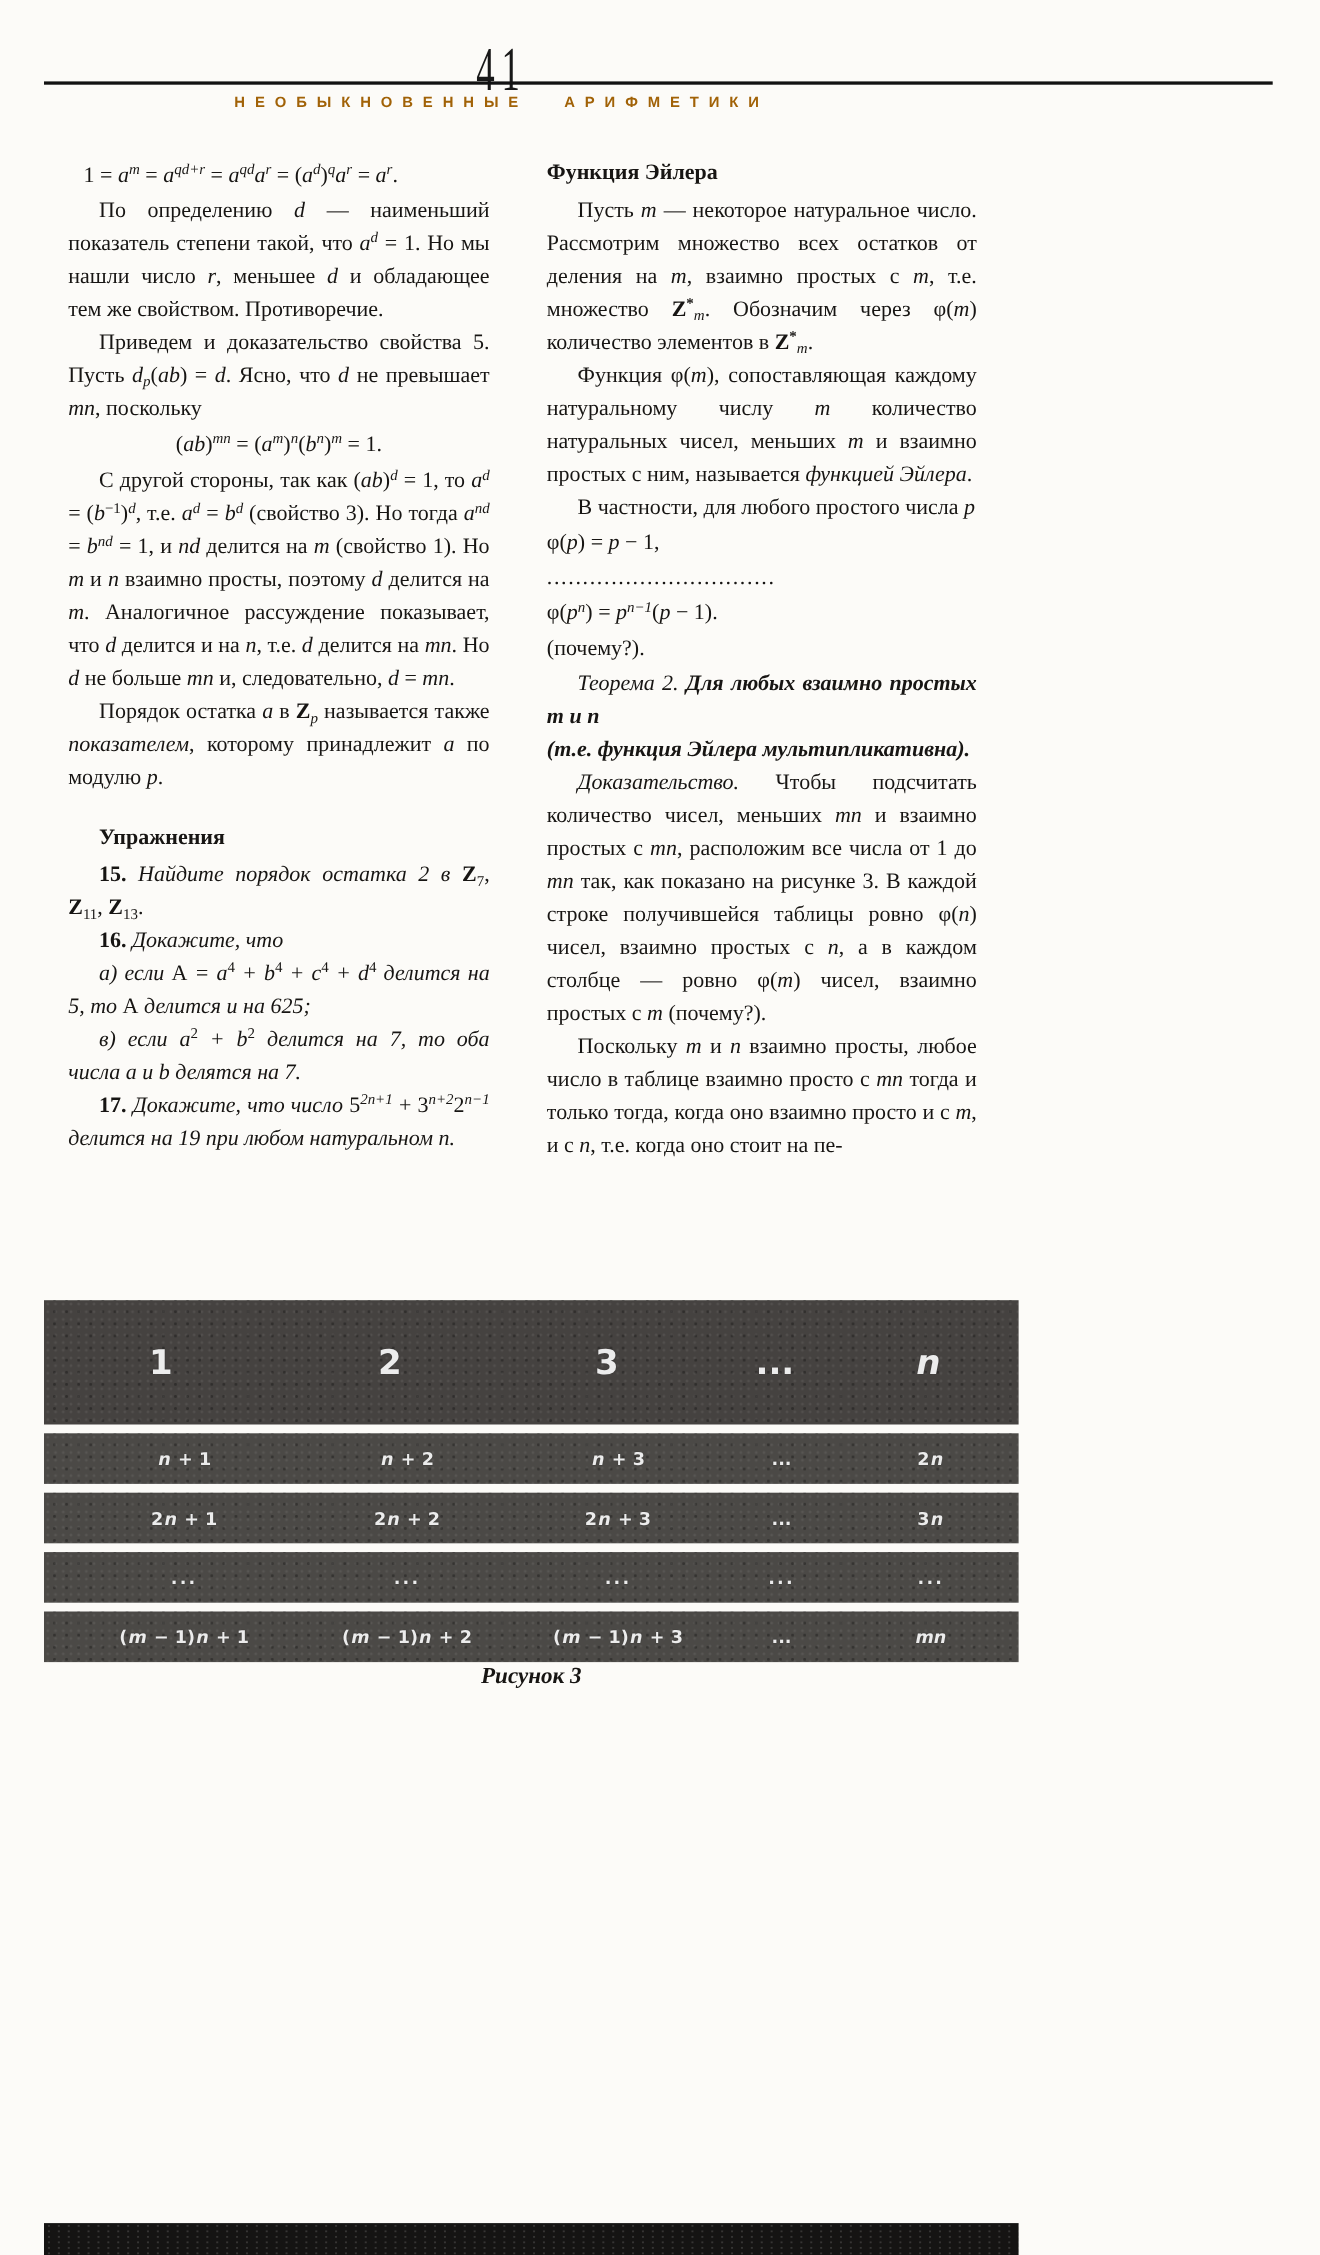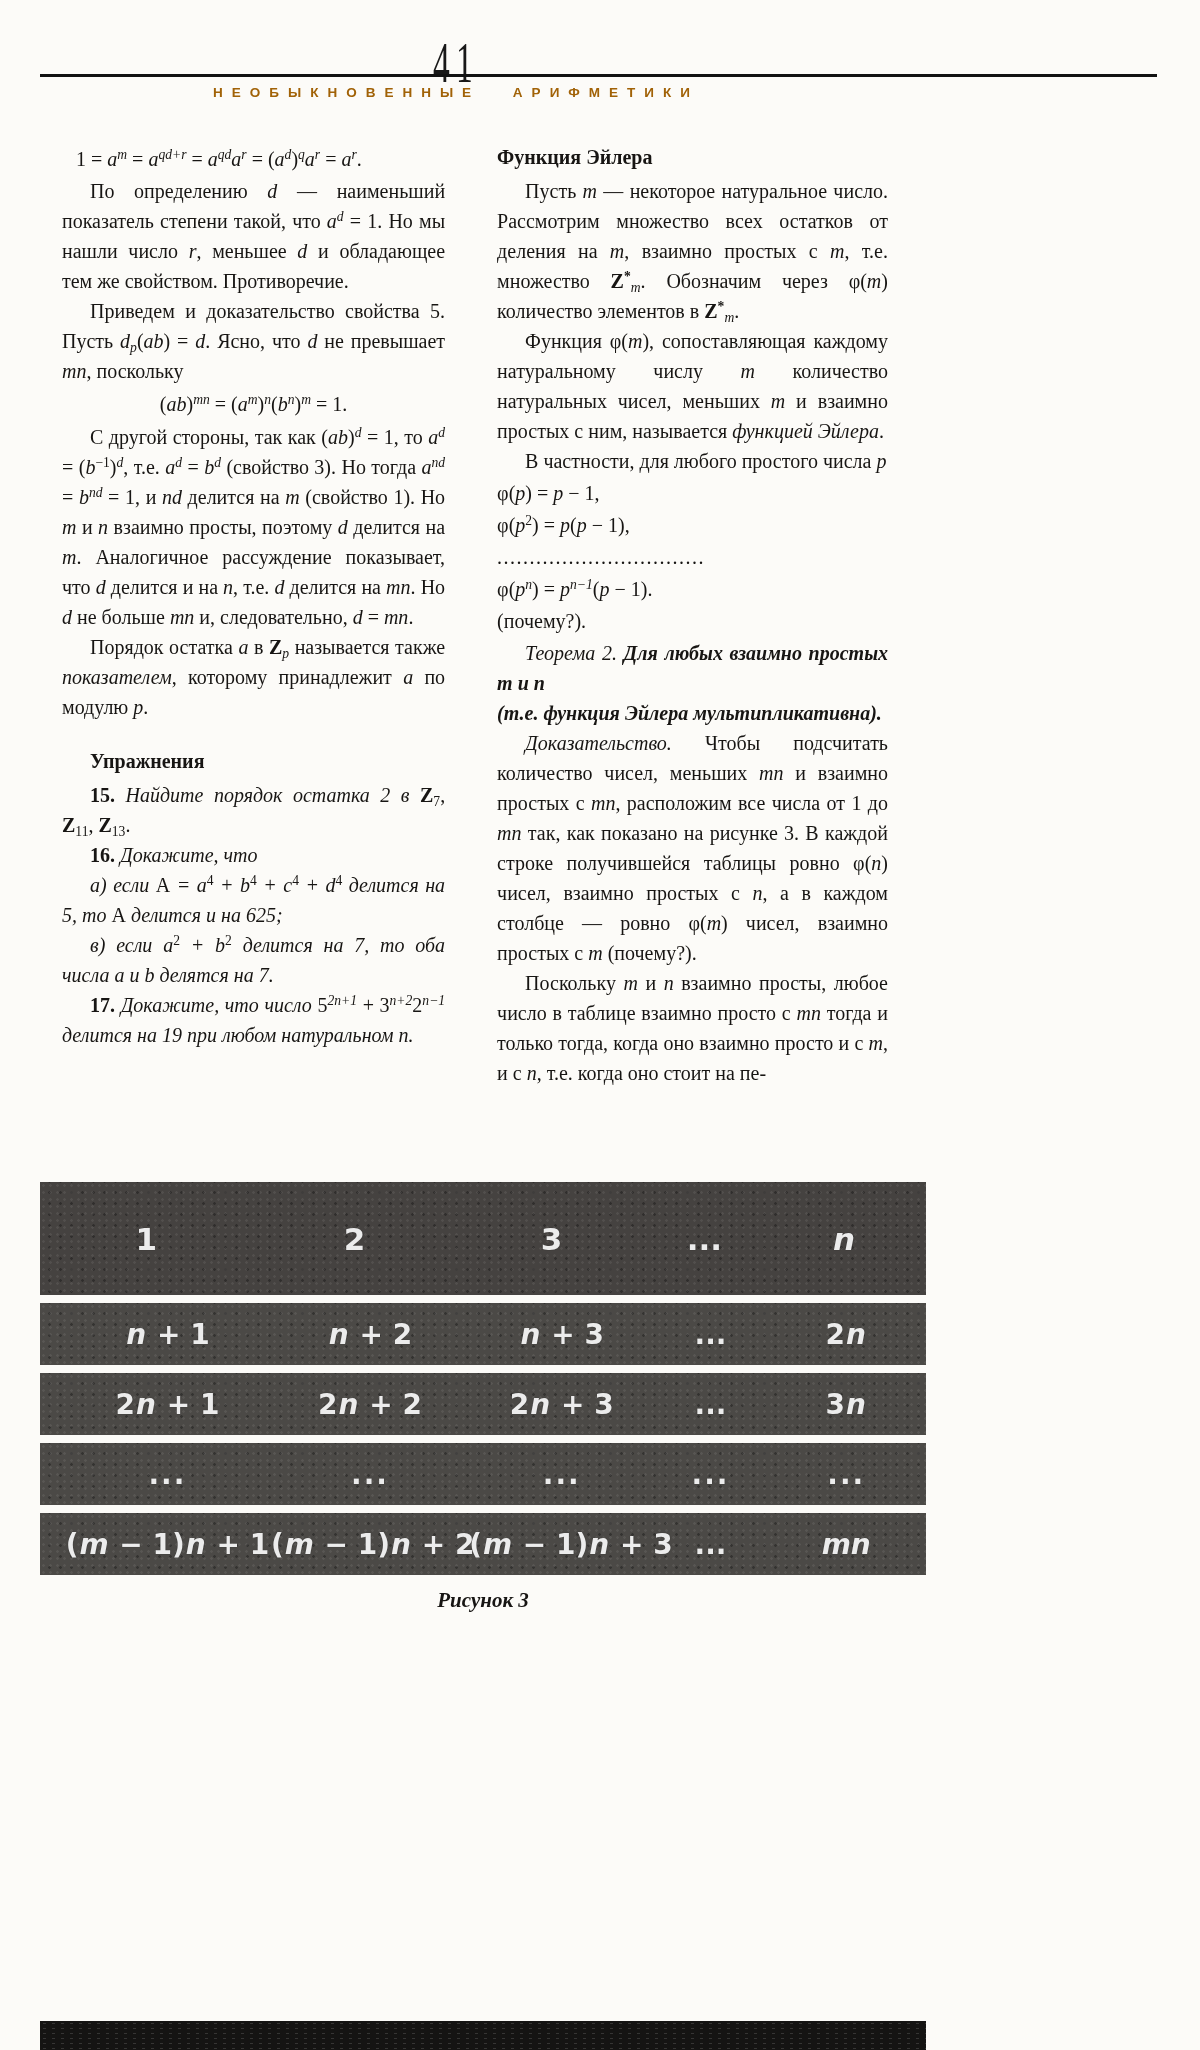--- a/index.html
+++ b/index.html
@@ -54,26 +54,26 @@
     font-family:"DejaVu Sans",sans-serif;font-weight:bold;
     background-color:#4b4946;
     background-image:
       radial-gradient(rgba(255,255,255,.07) 1px, rgba(255,255,255,0) 1.6px),
       radial-gradient(rgba(0,0,0,.30) 1px, rgba(0,0,0,0) 1.6px);
     background-size:7px 7px, 11px 11px;
     background-position:0 0, 4px 5px;
     text-shadow:0 0 1px rgba(0,0,0,.55);
   }
   .fig-row.header{height:113px;font-size:31px;background-color:#454240;}
-  .fig-row.r{height:62px;margin-top:8px;font-size:28px;padding-left:24px;}
+  .fig-row.r{height:46px;margin-top:8px;font-size:16px;padding-left:24px;}
   .fig-row.dotsrow{letter-spacing:2px;}
   .fig-cell{text-align:center;white-space:nowrap;}
   .fig-cell .v{font-style:italic;padding:0 1px;}
   .fig-caption{
-    margin-top:13px;text-align:center;
+    margin-top:0;text-align:center;
     font-family:"Liberation Serif",serif;font-size:21px;
     font-style:italic;font-weight:bold;color:#171513;
   }
   .footer-bar{
     position:absolute;top:2021px;left:40px;width:886px;height:29px;
     background-color:#151413;
     background-image:radial-gradient(rgba(255,255,255,.14) 1px, rgba(0,0,0,0) 1.5px);
     background-size:9px 5px;
   }
 </style>
@@ -102,21 +102,20 @@
       <div class="blk p"><span class="i">а) если </span><span>A</span><span class="i"> = </span><span class="i">a</span><span class="sup">4</span><span class="i"> + </span><span class="i">b</span><span class="sup">4</span><span class="i"> + </span><span class="i">c</span><span class="sup">4</span><span class="i"> + </span><span class="i">d</span><span class="sup">4</span><span class="i"> делится на 5, то </span><span>A</span><span class="i"> делится и на 625;</span></div>
       <div class="blk p"><span class="i">в) если </span><span class="i">a</span><span class="sup">2</span><span class="i"> + </span><span class="i">b</span><span class="sup">2</span><span class="i"> делится на 7, то оба числа </span><span class="i">a</span><span class="i"> и </span><span class="i">b</span><span class="i"> делятся на 7.</span></div>
       <div class="blk p"><span class="b">17.</span><span> </span><span class="i">Докажите, что число </span><span>5</span><span class="sup i">2n+1</span><span> + 3</span><span class="sup i">n+2</span><span>2</span><span class="sup i">n−1</span><span class="i"> делится на 19 при любом натуральном </span><span class="i">n</span><span class="i">.</span></div>
     </div>
   <div class="col-right">
       <div class="blk h"><span>Функция Эйлера</span></div>
       <div class="blk p"><span>Пусть </span><span class="i">m</span><span> — некоторое натуральное число. Рассмотрим множество всех остатков от деления на </span><span class="i">m</span><span>, взаимно простых с </span><span class="i">m</span><span>, т.е. множество </span><span class="b">Z</span><span class="sup b">*</span><span class="sub i">m</span><span>. Обозначим через φ(</span><span class="i">m</span><span>) количество элементов в </span><span class="b">Z</span><span class="sup b">*</span><span class="sub i">m</span><span>.</span></div>
       <div class="blk p"><span>Функция φ(</span><span class="i">m</span><span>), сопоставляющая каждому натуральному числу </span><span class="i">m</span><span> количество натуральных чисел, меньших </span><span class="i">m</span><span> и взаимно простых с ним, называется </span><span class="i">функцией Эйлера</span><span>.</span></div>
       <div class="blk p"><span>В частности, для любого простого числа </span><span class="i">p</span></div>
       <div class="blk f"><span>φ(</span><span class="i">p</span><span>) = </span><span class="i">p</span><span> − 1,</span></div>
-      <div class="blk f"><span>φ(</span><span class="i">p</span><span class="sup">2</span><span>) = </span><span class="i">p</span><span>(</span><span class="i">p</span><span> − 1),</span></div>
       <div class="blk dots"><span>................................</span></div>
       <div class="blk f"><span>φ(</span><span class="i">p</span><span class="sup i">n</span><span>) = </span><span class="i">p</span><span class="sup i">n−1</span><span>(</span><span class="i">p</span><span> − 1).</span></div>
       <div class="blk f"><span>(почему?).</span></div>
       <div class="blk p"><span class="i">Теорема 2.</span><span> </span><span class="bi">Для любых взаимно простых </span><span class="bi">m</span><span class="bi"> и </span><span class="bi">n</span></div>
       <div class="blk pn"><span class="bi">(т.е. функция Эйлера мультипликативна).</span></div>
       <div class="blk p"><span class="i">Доказательство.</span><span> Чтобы подсчитать количество чисел, меньших </span><span class="i">mn</span><span> и взаимно простых с </span><span class="i">mn</span><span>, расположим все числа от 1 до </span><span class="i">mn</span><span> так, как показано на рисунке 3. В каждой строке получившейся таблицы ровно φ(</span><span class="i">n</span><span>) чисел, взаимно простых с </span><span class="i">n</span><span>, а в каждом столбце  — ровно φ(</span><span class="i">m</span><span>) чисел, взаимно простых с </span><span class="i">m</span><span> (почему?).</span></div>
       <div class="blk p"><span>Поскольку </span><span class="i">m</span><span> и </span><span class="i">n</span><span> взаимно просты, любое число в таблице взаимно просто  с </span><span class="i">mn</span><span> тогда и только тогда, когда оно взаимно просто и с </span><span class="i">m</span><span>, и с </span><span class="i">n</span><span>, т.е. когда оно стоит на пе-</span></div>
     </div>
 </div>
 

